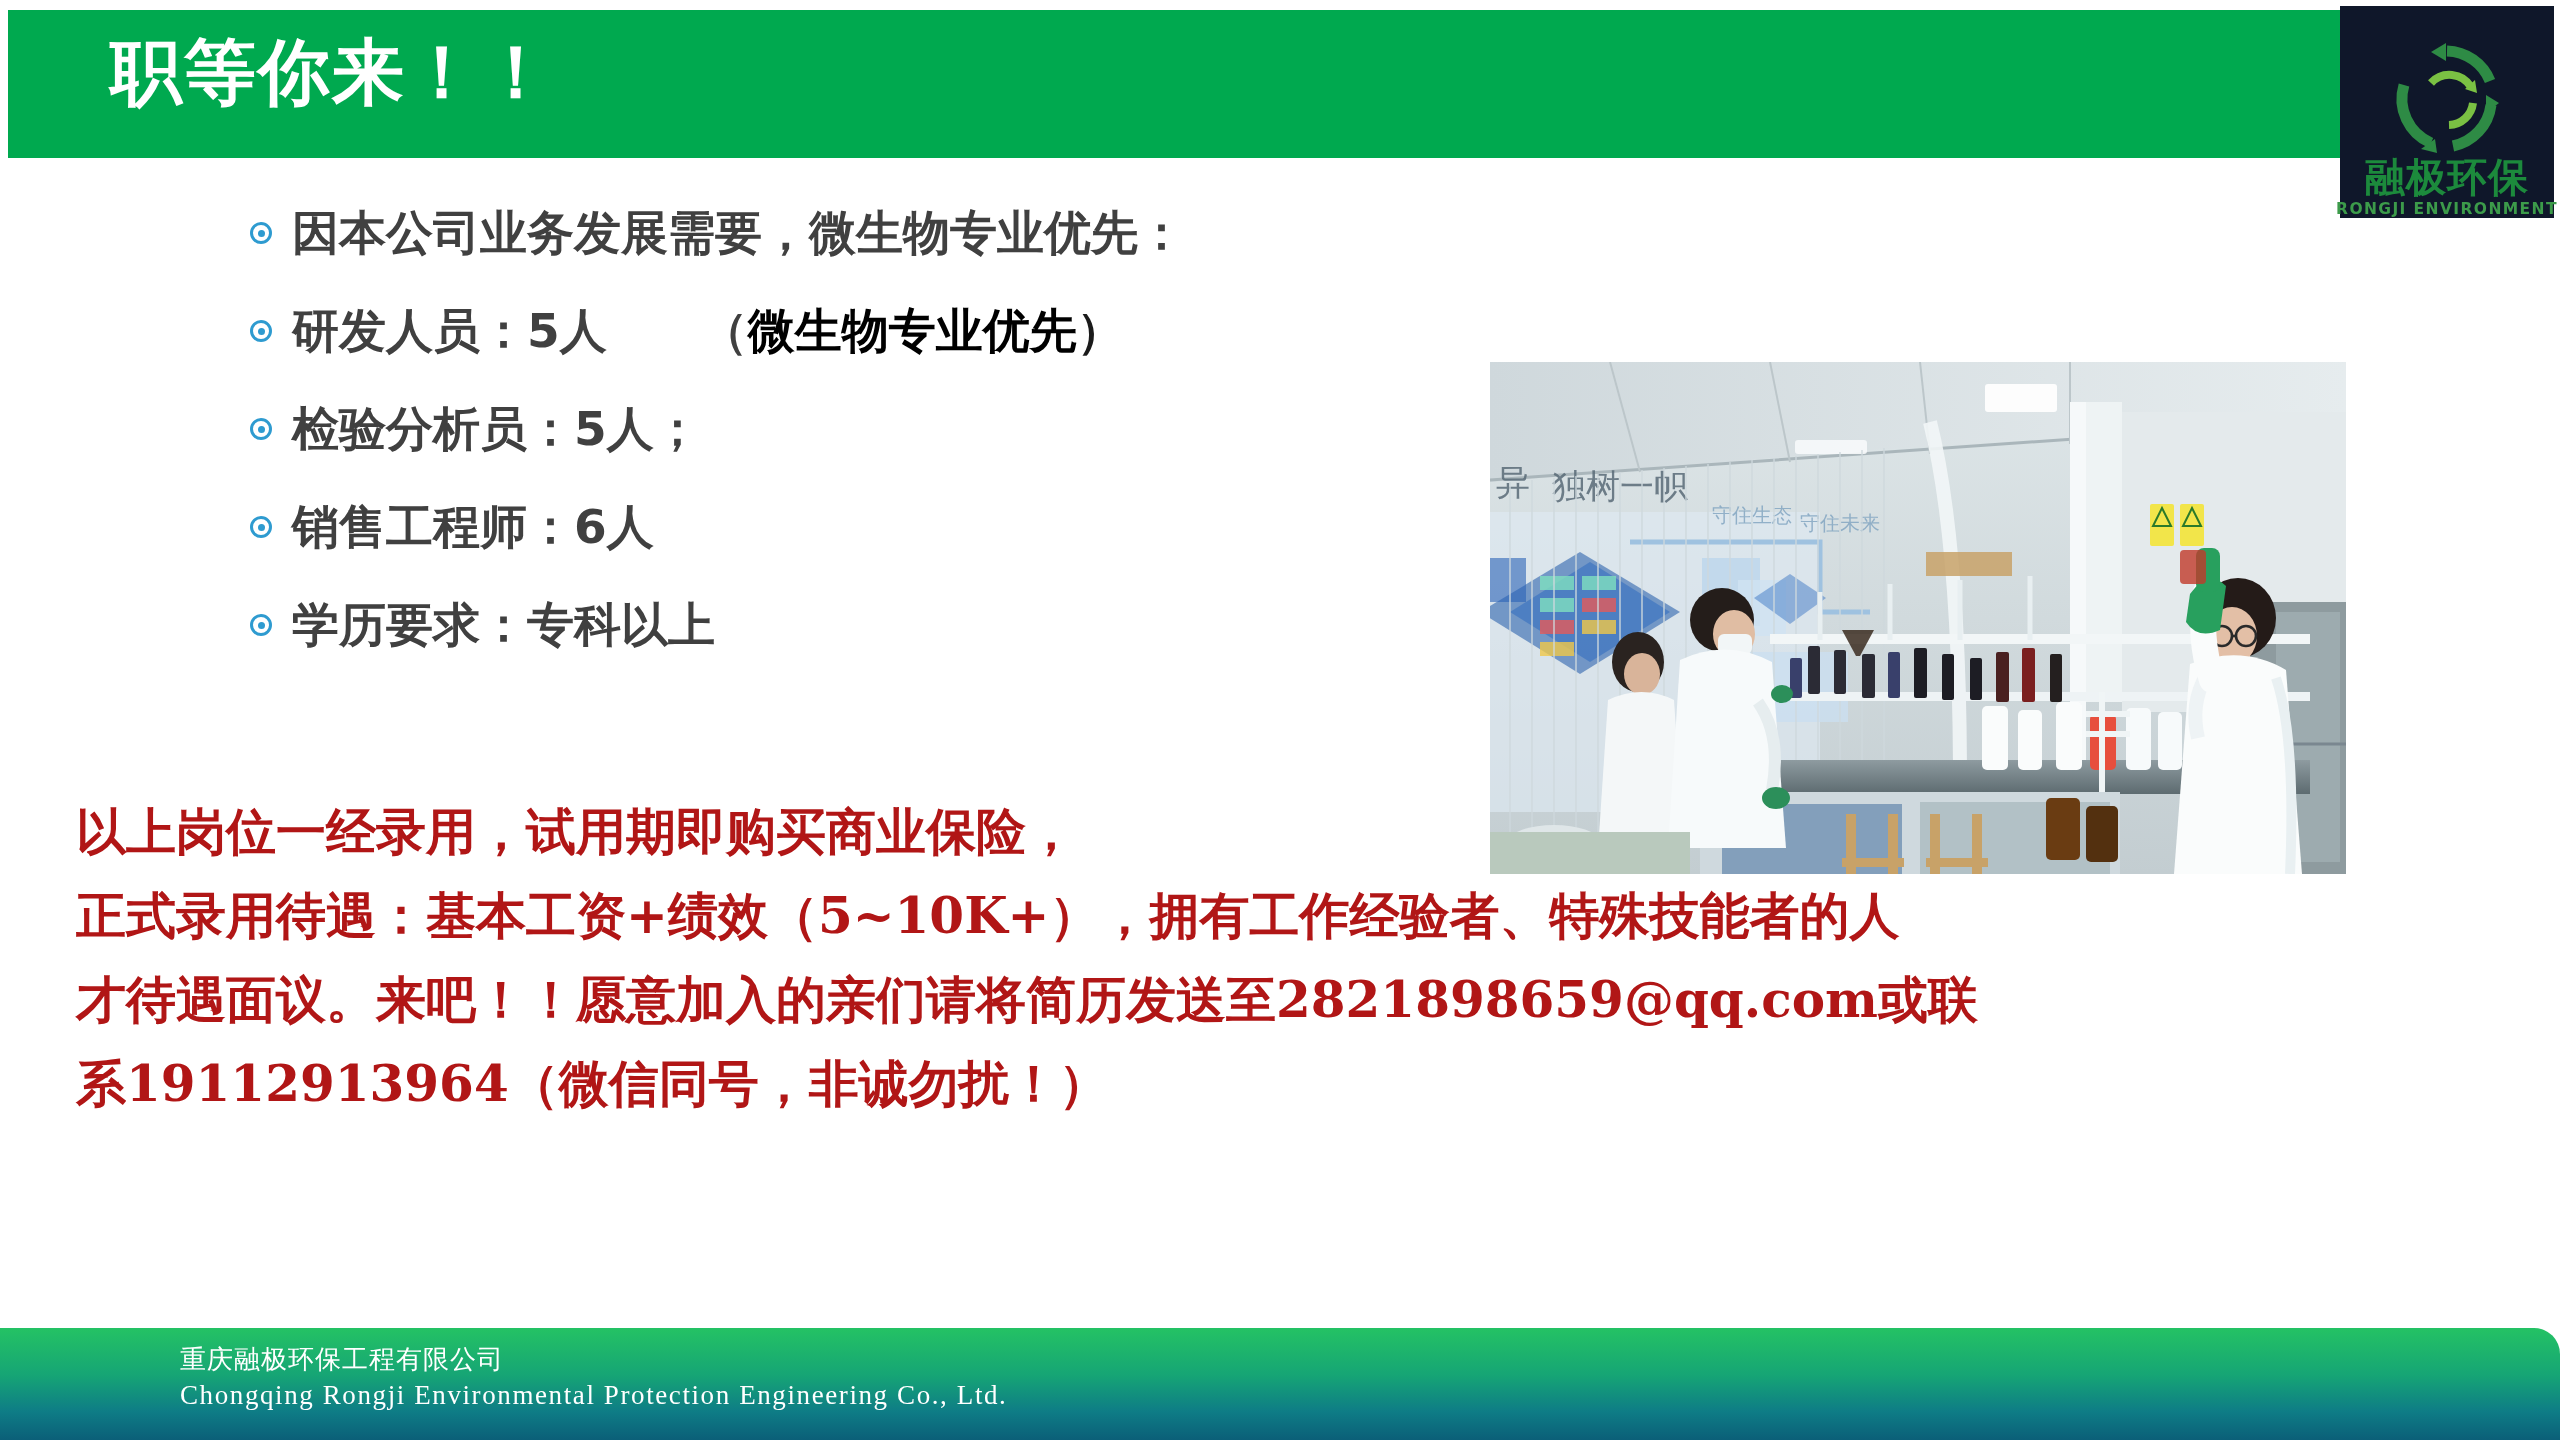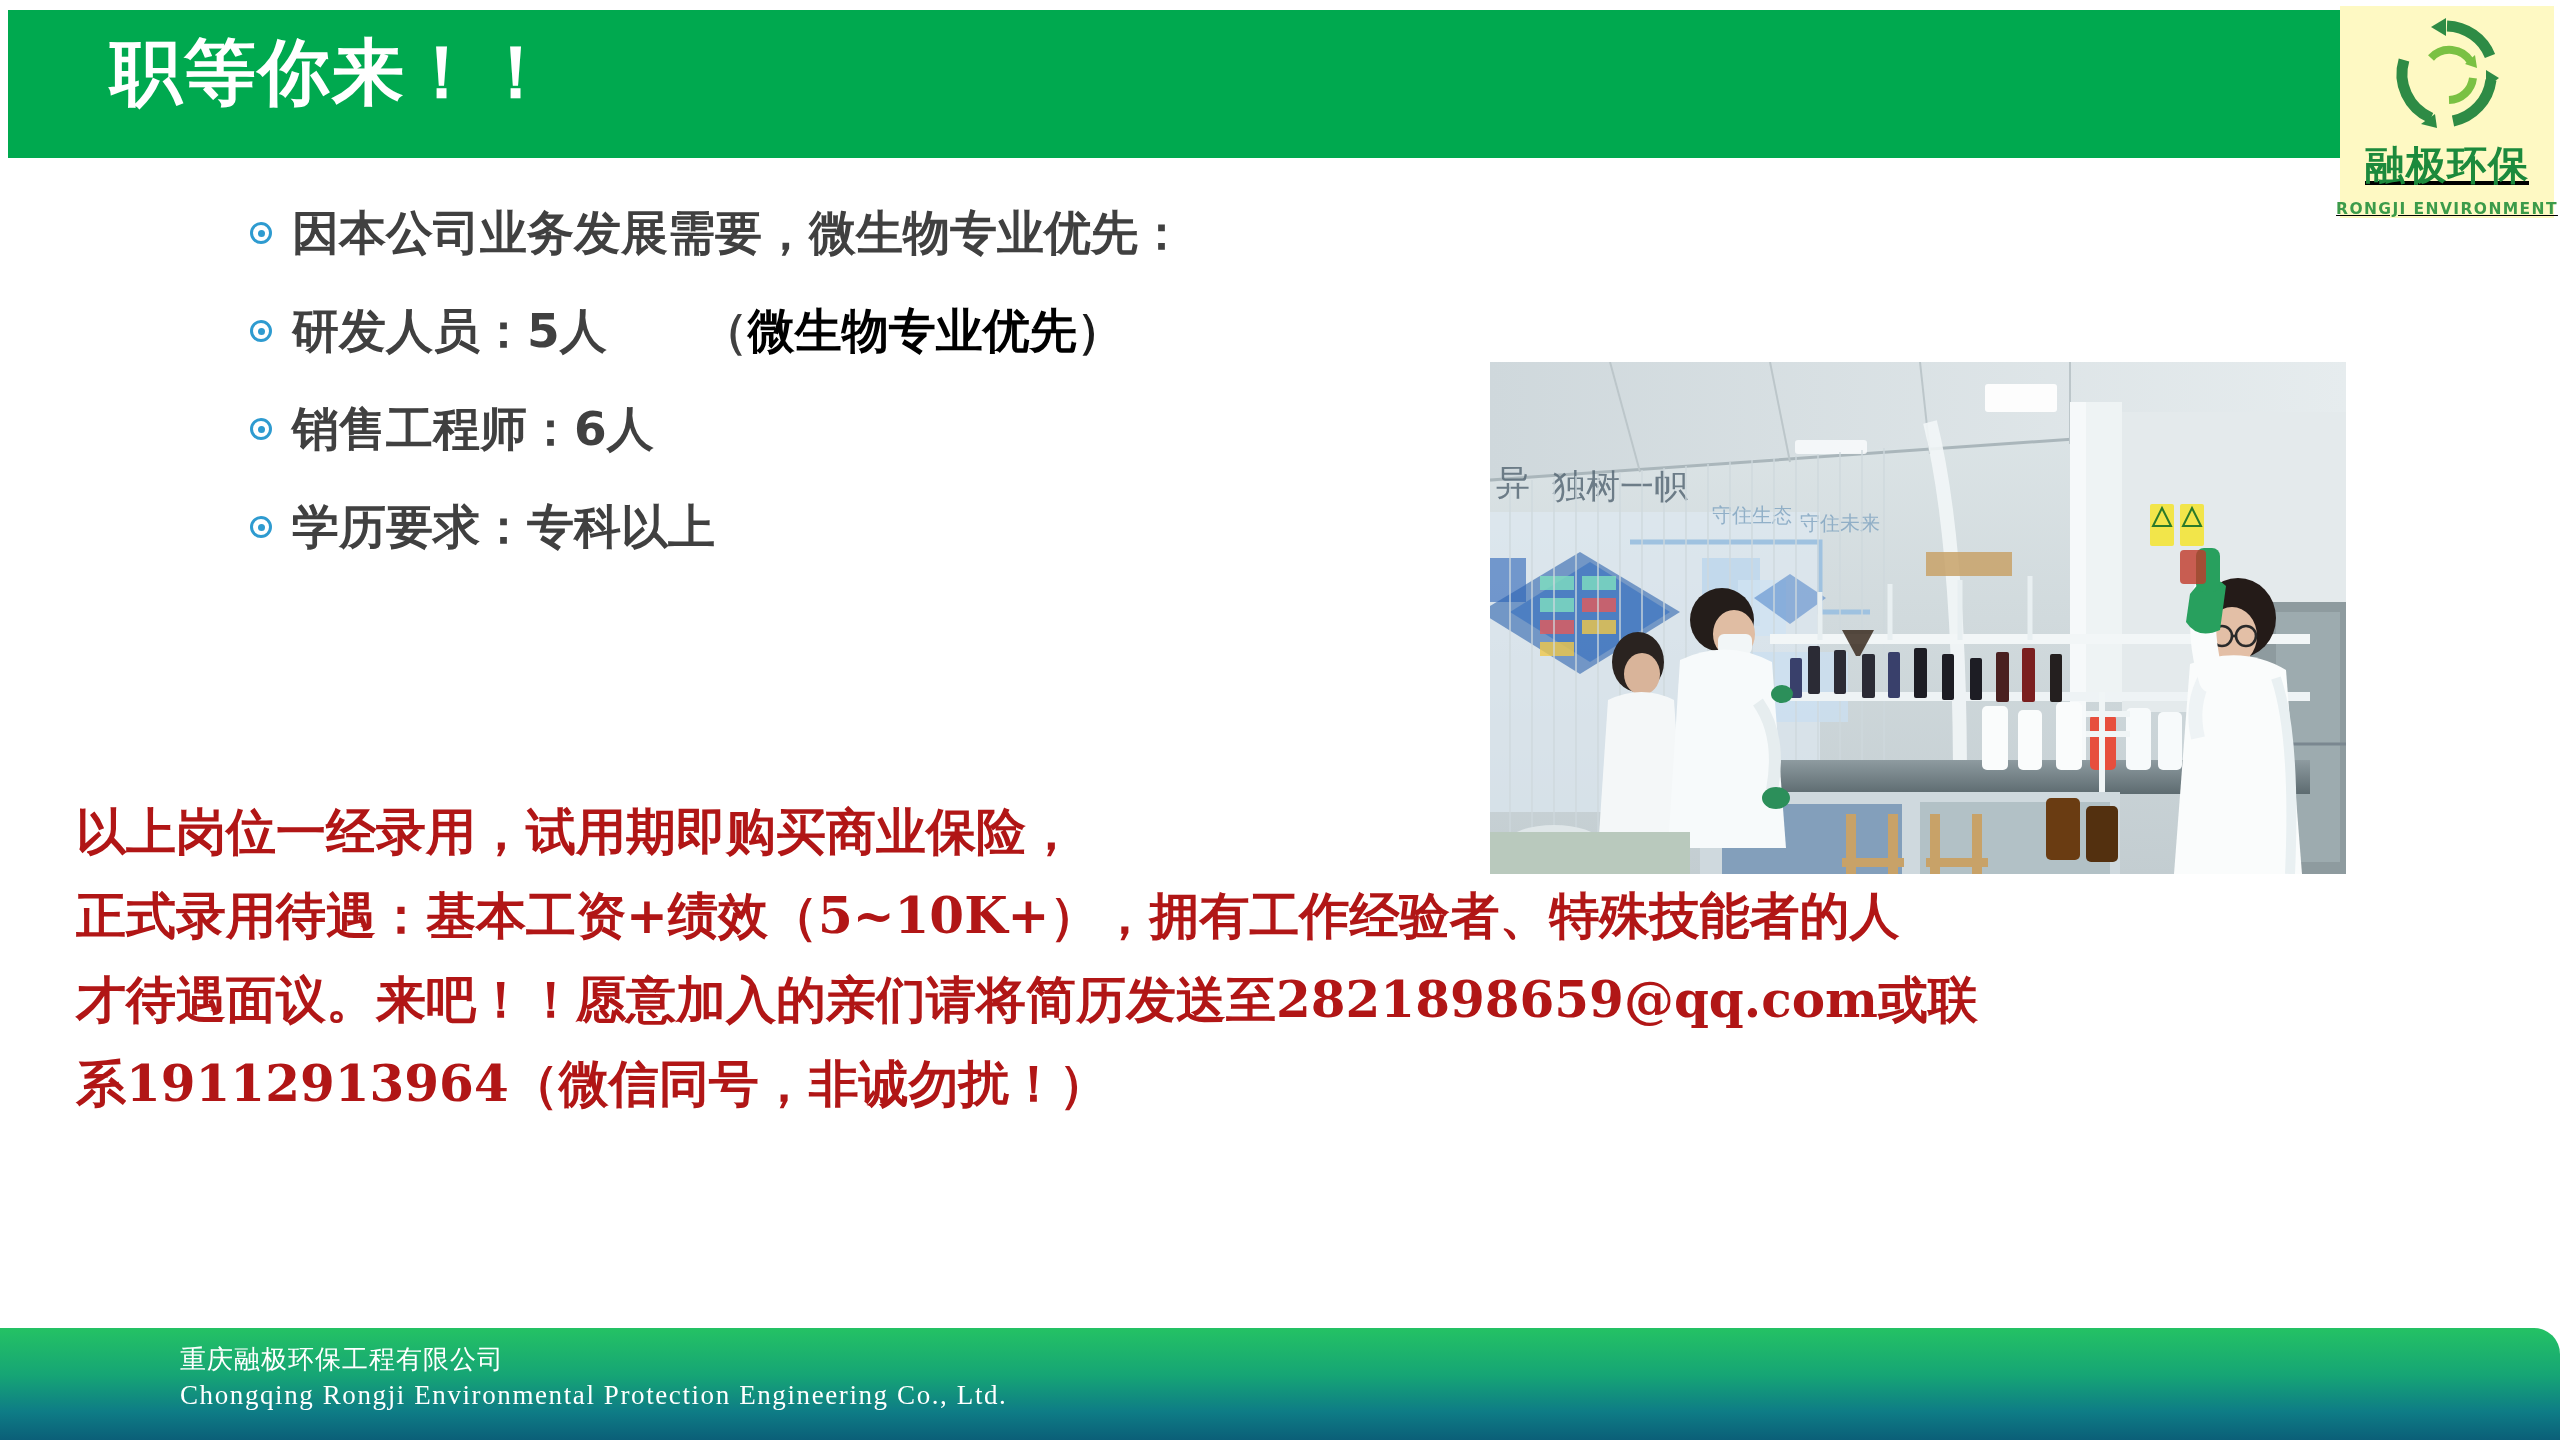--- a/index.html
+++ b/index.html
@@ -42,29 +42,28 @@
     font-family: "DejaVu Sans", "Liberation Sans", sans-serif;
   }
 
   
   .logo-box {
     position: absolute;
     right: 6px;
     top: 6px;
     width: 214px;
     height: 212px;
-    background: #fef9c3;
+    background: #0f172a;
     display: flex;
     flex-direction: column;
     align-items: center;
-    justify-content: space-between;
+    justify-content: flex-end;
     padding-top: 8px;
     box-sizing: border-box;
     z-index: 5;
-    text-decoration: underline;
   }
   .logo-mark {
     width: 120px;
     height: 120px;
     position: relative;
   }
   .logo-cn {
     font-size: 40px;
     font-weight: bold;
     color: #1C8A3C;
@@ -238,20 +237,26 @@
       <span class="bullet-text">因本公司业务发展需要，微生物专业优先：</span>
     </div>
 
     <div class="bullet-row sp-row">
       <span class="bullet-marker">
           <span class="bullet-dot"></span>
         </span>
       <span class="bullet-text"><span>研发人员：5人　　（</span><span class="hl">微生物专业优先</span><span class="plain-paren">）</span></span>
     </div>
 
+    <div class="bullet-row sp-row">
+      <span class="bullet-marker">
+          <span class="bullet-dot"></span>
+        </span>
+      <span class="bullet-text">检验分析员：5人；</span>
+    </div>
 
     <div class="bullet-row sp-row">
       <span class="bullet-marker">
           <span class="bullet-dot"></span>
         </span>
       <span class="bullet-text">销售工程师：6人</span>
     </div>
 
     <div class="bullet-row">
       <span class="bullet-marker">

